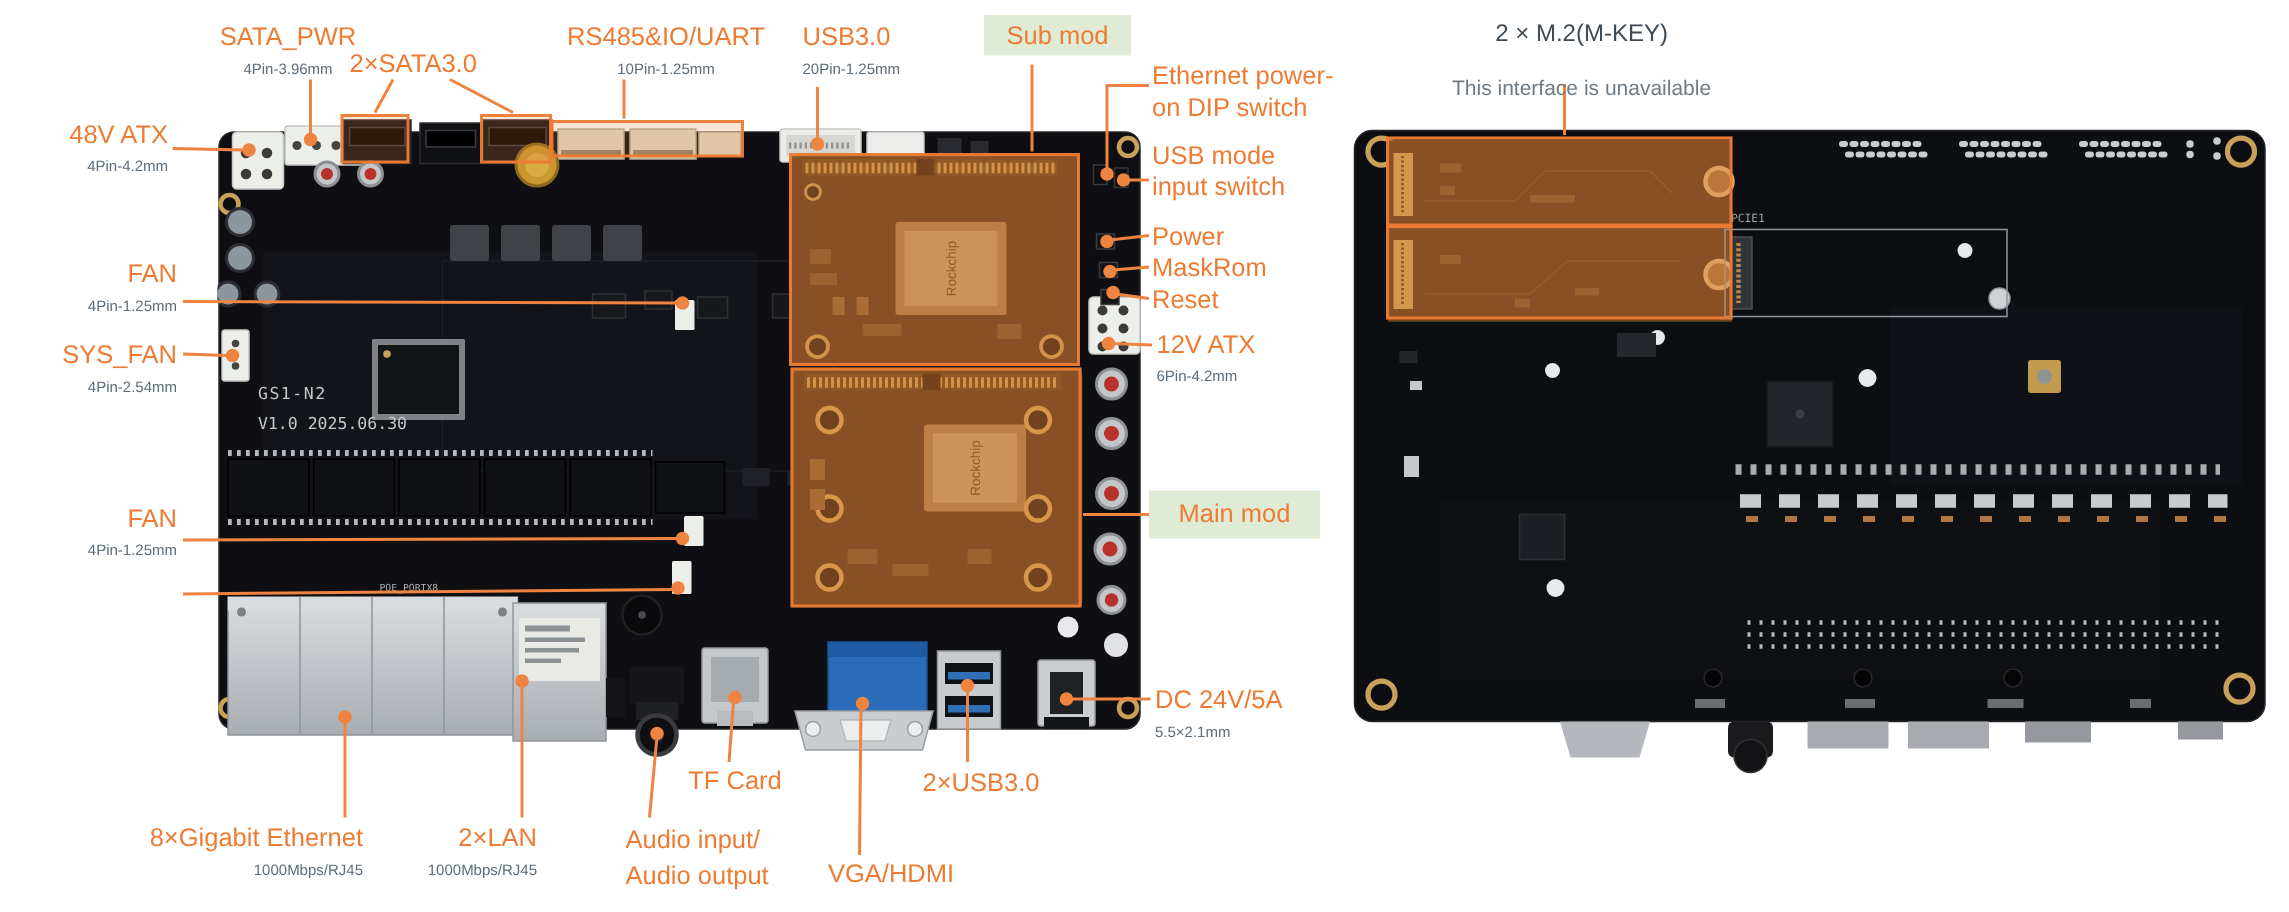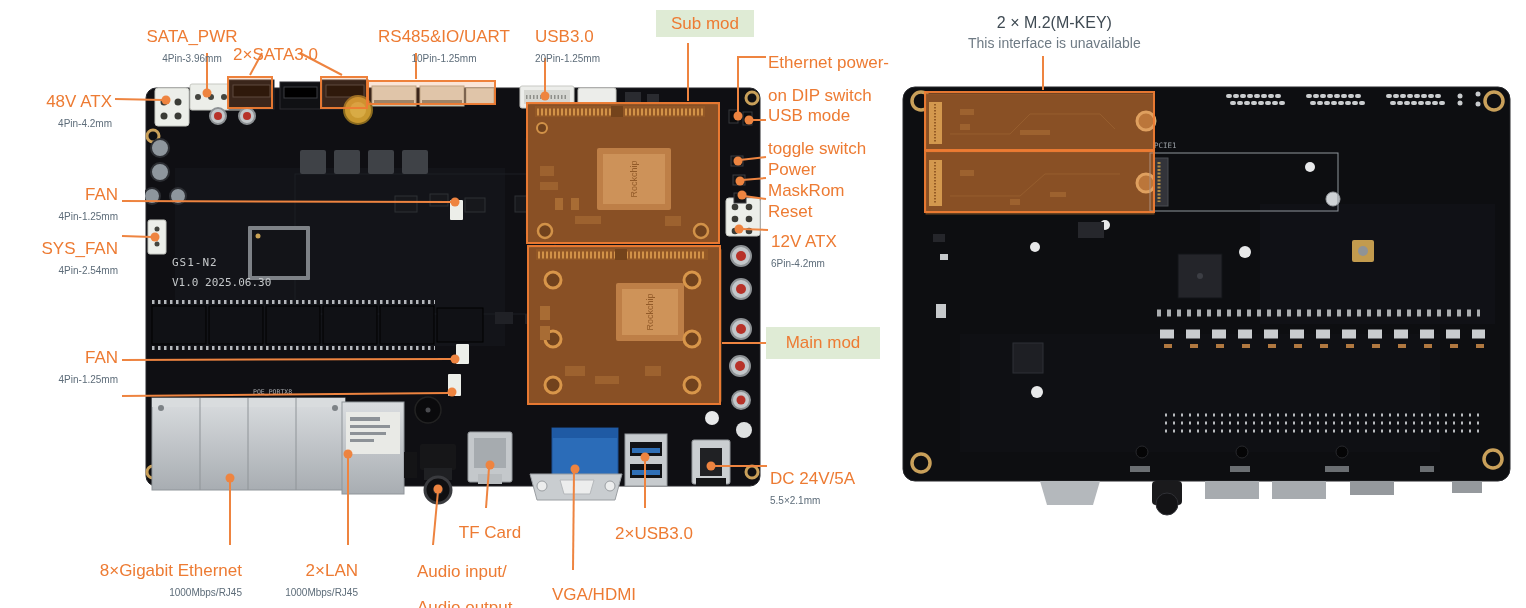--- a/index.html
+++ b/index.html
@@ -7,24 +7,24 @@
     --line:#EE8440;
     --gray:#5D6C79;
     --dark:#3F4A53;
     --gray2:#6E7A84;
     --green:#DFEBD5;
   }
   html,body{margin:0;padding:0;background:#fff;}
   #canvas{position:relative;width:1526px;height:608px;background:#fff;overflow:hidden;
           font-family:"Liberation Sans",sans-serif;}
   .ann{position:absolute;}
-  .t-o{color:var(--orange);font-size:17px;line-height:21px;white-space:nowrap;margin-top:12px;}
+  .t-o{color:var(--orange);font-size:17px;line-height:21px;white-space:nowrap;}
   .t-g{color:var(--gray);font-size:10px;line-height:19px;margin-top:2px;white-space:nowrap;}
   .t-dark{color:var(--dark);font-size:16px;line-height:20px;white-space:nowrap;text-align:center;}
-  .t-g2{color:var(--gray2);font-size:14px;line-height:18px;margin-top:1px;white-space:nowrap;}
+  .t-g2{color:var(--gray2);font-size:14px;line-height:18px;margin-top:16px;white-space:nowrap;}
   .t-c{text-align:center;} .t-r{text-align:right;}
   .greenbox{position:absolute;background:var(--green);color:var(--orange);
             font-size:17px;display:flex;align-items:center;justify-content:center;}
   .hl{position:absolute;border:2.5px solid rgba(237,123,51,.95);
       background:rgba(236,125,55,.20);box-sizing:border-box;}
   .hl.mod{background:rgba(238,128,55,.30);}
   svg{display:block;}
   .board{position:absolute;}
   #leaders{position:absolute;left:0;top:0;pointer-events:none;}
   #leaders line,#leaders polyline{stroke:var(--line);stroke-width:2;fill:none;}
@@ -450,21 +450,21 @@
     <span>Sub mod</span>
   </div>
 
   <div class="ann" style="left:768px;top:40px">
     <div class="t-o">Ethernet power-</div>
     <div class="t-o">on DIP switch</div>
   </div>
 
   <div class="ann" style="left:768px;top:93px">
     <div class="t-o">USB mode</div>
-    <div class="t-o">toggle switch</div>
+    <div class="t-o">input switch</div>
   </div>
 
   <div class="ann" style="left:768px;top:147px">
     <div class="t-o">Power</div>
   </div>
   <div class="ann" style="left:768px;top:168px">
     <div class="t-o">MaskRom</div>
   </div>
   <div class="ann" style="left:768px;top:189px">
     <div class="t-o">Reset</div>

